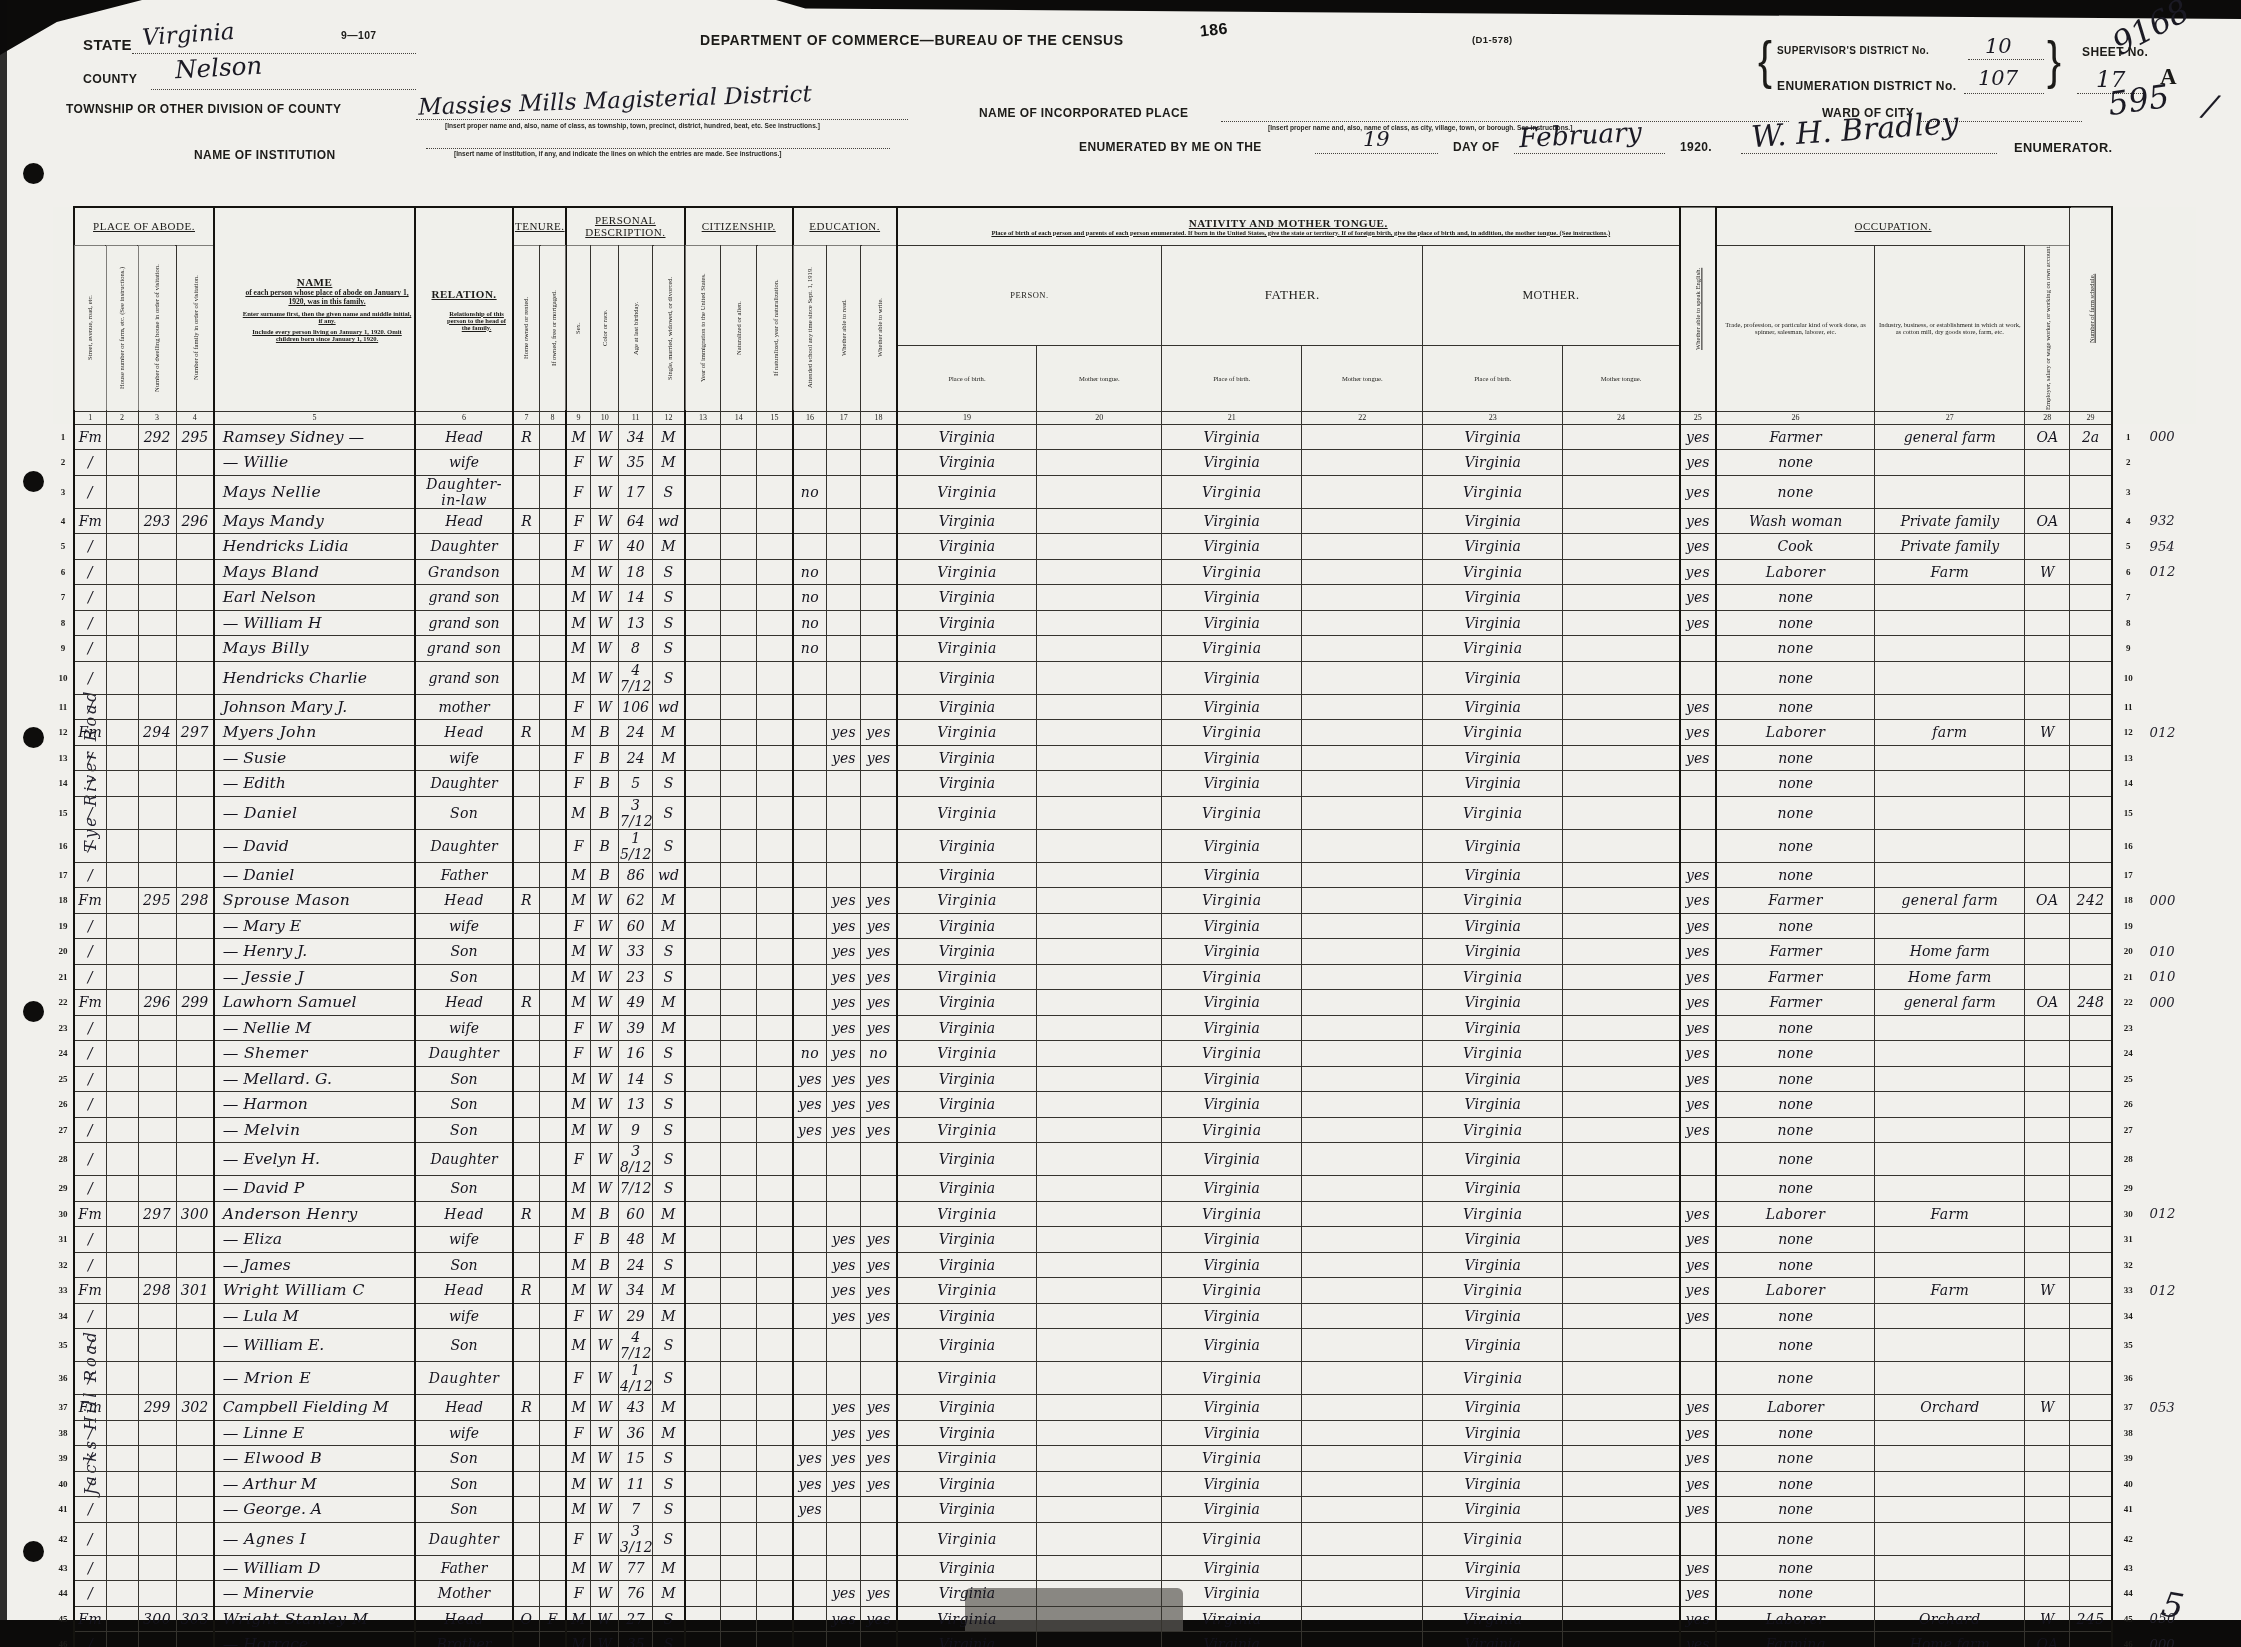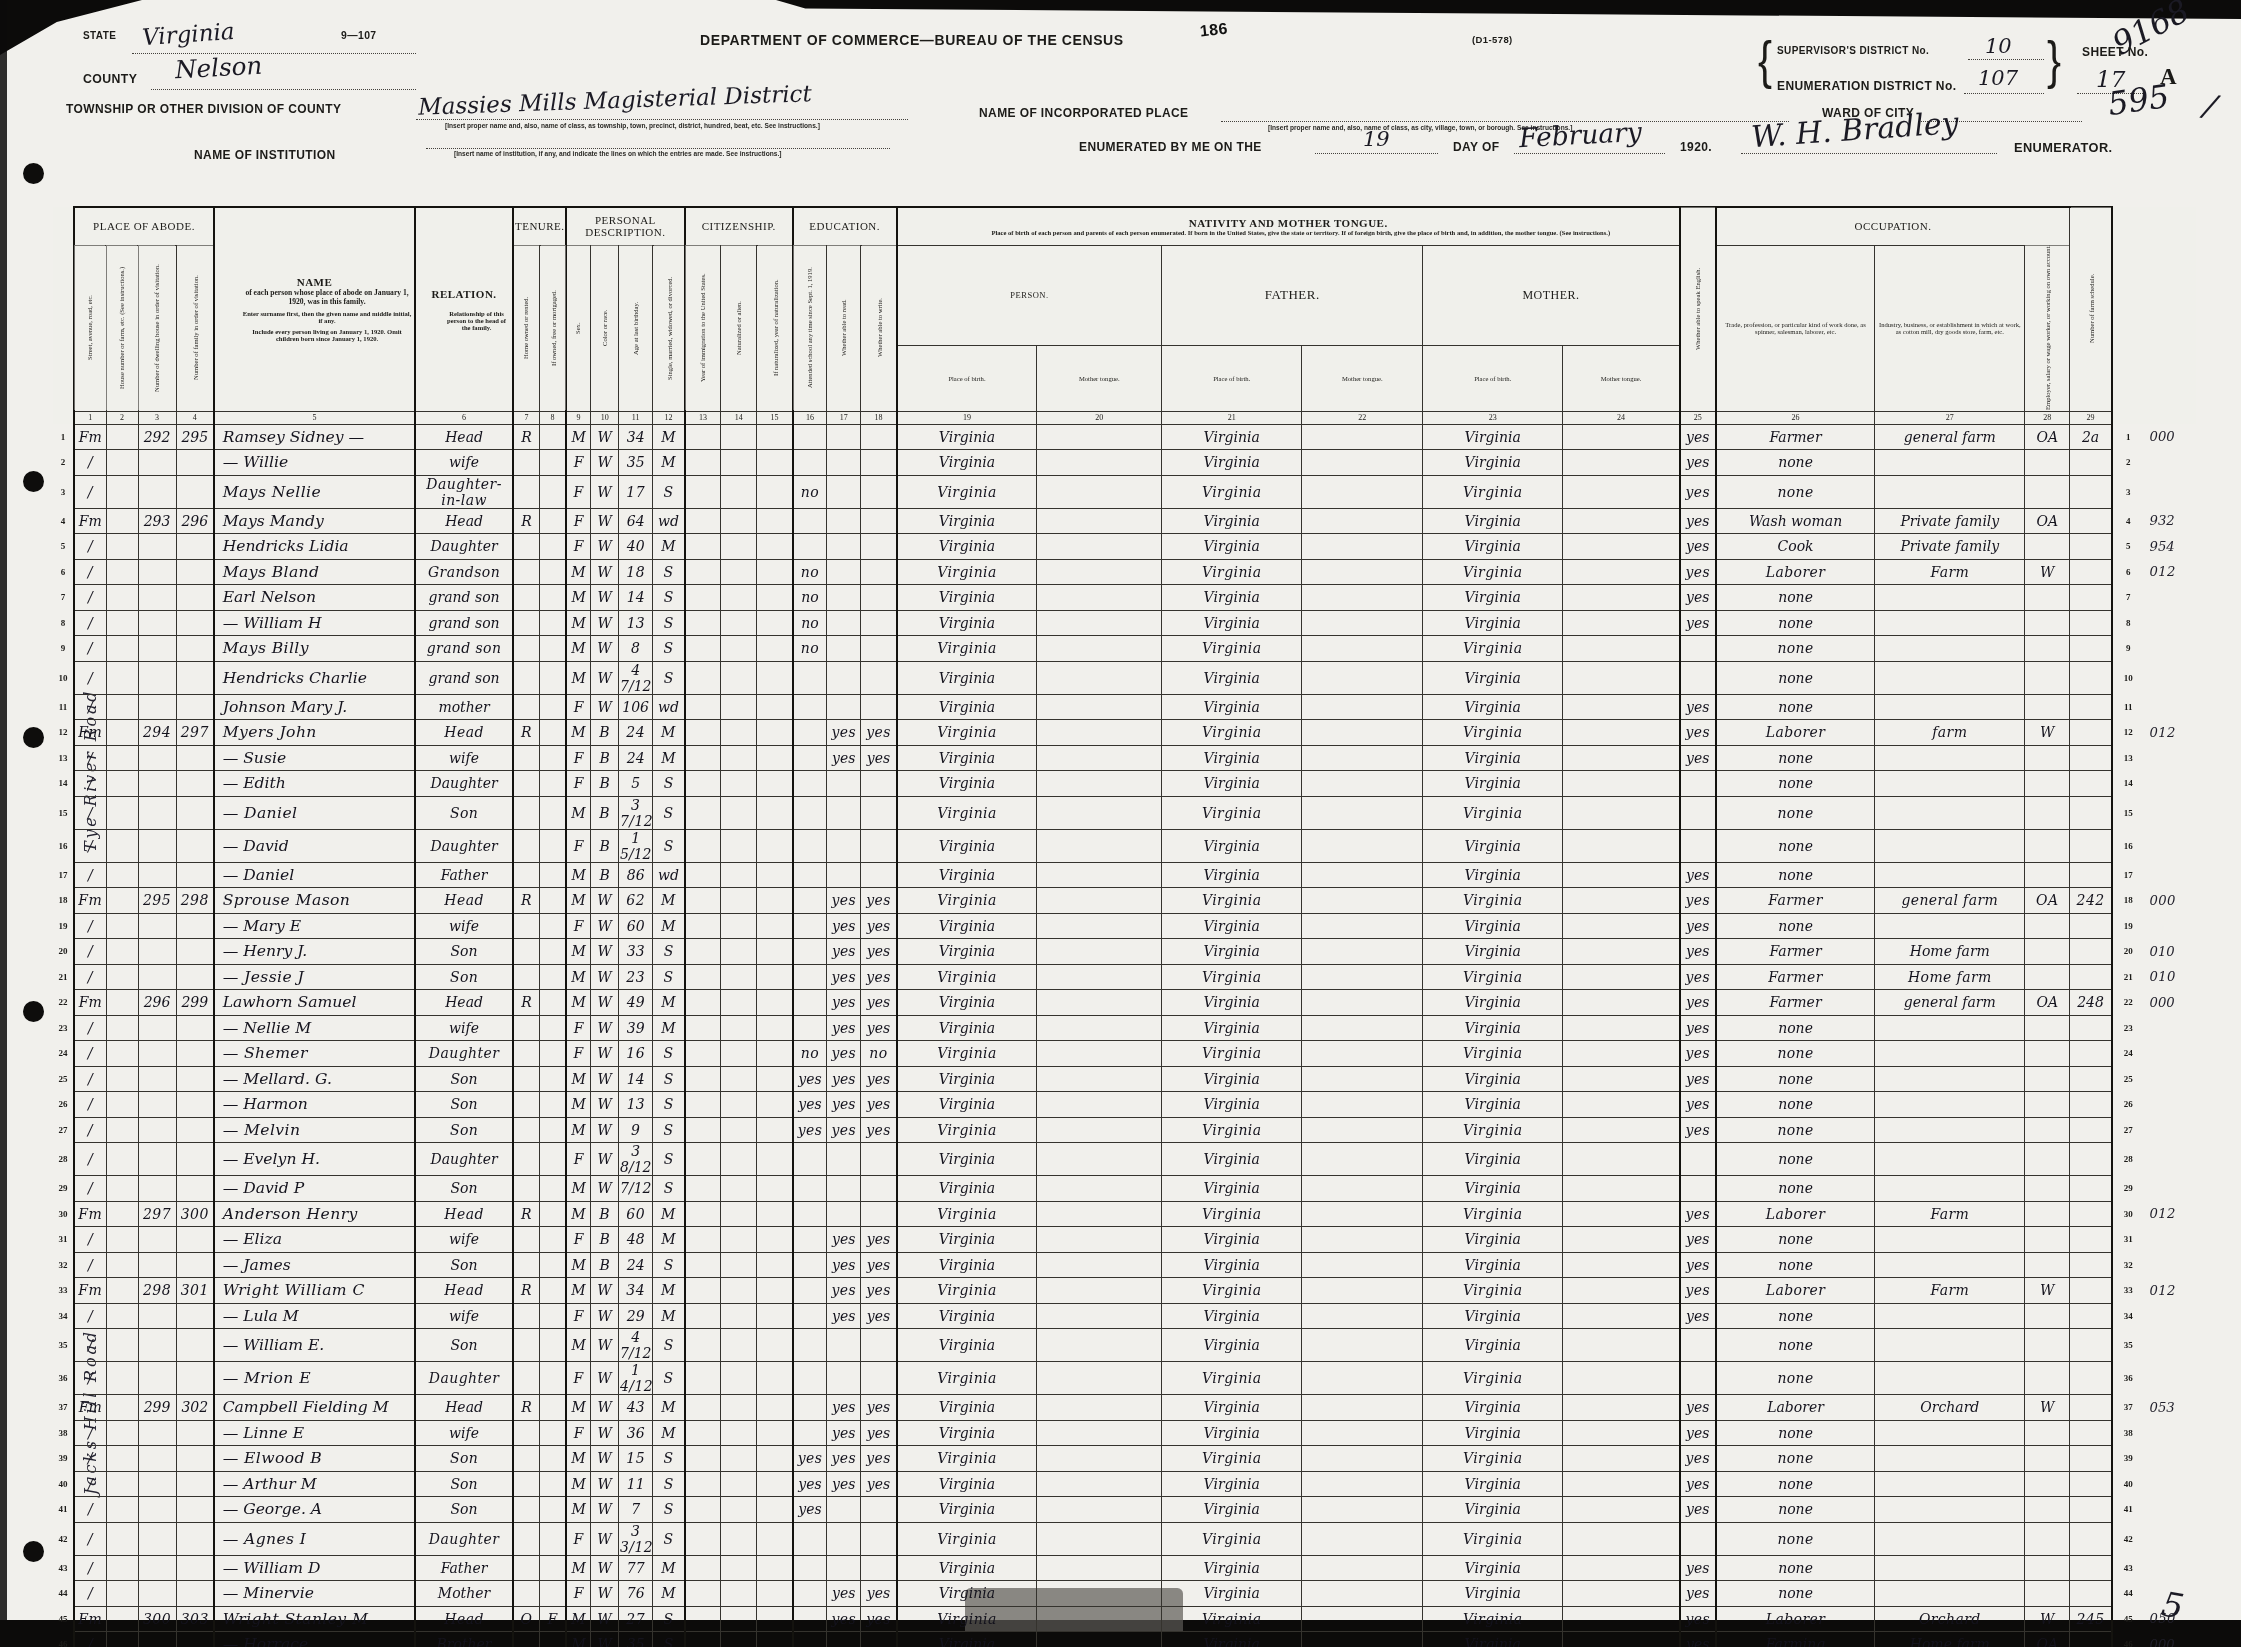--- a/index.html
+++ b/index.html
@@ -18,21 +18,21 @@
   
   .lbl{position:absolute;font-weight:bold;letter-spacing:0.4px;white-space:nowrap;}
   .tiny{position:absolute;font-size:6.6px;font-weight:bold;color:#2a2925;white-space:nowrap;}
   .hw{font-family:"DejaVu Serif",serif;font-style:italic;color:#17161f;}
   .hwbig{position:absolute;font-family:"DejaVu Serif",serif;font-style:italic;color:#1b1a24;white-space:nowrap;}
   .brace{font-size:42px;font-weight:normal;vertical-align:middle;display:inline-block;transform:scaleY(1.25);}
   
   table.census{position:absolute;left:53px;top:206px;width:2143px;border-collapse:collapse;table-layout:fixed;}
   .census th,.census td{border:0.9px solid #35332e;padding:0 0.9px;overflow:hidden;font-weight:normal;}
   .census thead th{background:rgba(240,239,234,.4);}
-  .census thead tr:first-child th{border-top:2.8px solid #14130f;}
+  .census thead tr:first-child th{border-top:2.8px solid #14130f;text-decoration:underline;}
   .gt{font-size:11px;font-weight:bold;font-family:"Liberation Serif",serif;letter-spacing:0.5px;text-align:center;vertical-align:middle;}
   .sub{font-size:6.6px;font-weight:bold;font-family:"Liberation Serif",serif;text-align:center;padding-left:25px;}
   .vt{writing-mode:vertical-rl;transform:rotate(180deg);font-size:6.6px;font-weight:bold;font-family:"Liberation Serif",serif;
       text-align:center;vertical-align:middle;line-height:1.1;padding:1.9px 0;}
   .num{font-size:8px;font-weight:bold;font-family:"Liberation Serif",serif;text-align:center;}
   .hl{border-left:2.8px solid #14130f !important;}
   .hr{border-right:2.8px solid #14130f !important;}
   td.ln,th.ln{border:none !important;font:bold 9px "Liberation Serif",serif;text-align:center;color:#1c1b18;background:none;}
   td.mg,th.mg{border:none !important;background:none;}
   tbody tr{height:25.5px;}
@@ -54,21 +54,21 @@
 <div class="art bar-top"></div>
 <div class="art sliver-left"></div>
 <div class="art bar-bottom"></div>
 <div class="smudge"></div>
 <div class="hole" style="top:163px"></div>
 <div class="hole" style="top:471px"></div>
 <div class="hole" style="top:727px"></div>
 <div class="hole" style="top:1001px"></div>
 <div class="hole" style="top:1541px"></div>
 
-<div class="lbl" style="left:83px;top:30px;font-size:10px">STATE</div>
+<div class="lbl" style="left:83px;top:36px;font-size:15px">STATE</div>
 <span class="hwbig" style="left:142px;top:21px;font-size:23px;transform:rotate(-4deg)">Virginia</span>
 <div style="position:absolute;left:132px;top:53px;width:284px;border-bottom:1.9px dotted #44423d"></div>
 <div class="lbl" style="left:83px;top:72px;font-size:12.3px">COUNTY</div>
 <span class="hwbig" style="left:175px;top:53px;font-size:24.6px;transform:rotate(-3deg)">Nelson</span>
 <div style="position:absolute;left:151px;top:89px;width:265px;border-bottom:1.9px dotted #44423d"></div>
 <div class="lbl" style="left:424px;top:421px;font-size:9.5px;position:absolute"></div>
 <div class="lbl" style="left:341px;top:30px;font-size:10.4px">9—107</div>
 
 <div class="lbl" style="left:700px;top:32px;font-size:14px;letter-spacing:0.6px">DEPARTMENT OF COMMERCE—BUREAU OF THE CENSUS</div>
 <div class="lbl" style="left:1200px;top:21px;font-size:16px;transform:rotate(-6deg);color:#111">186</div>

